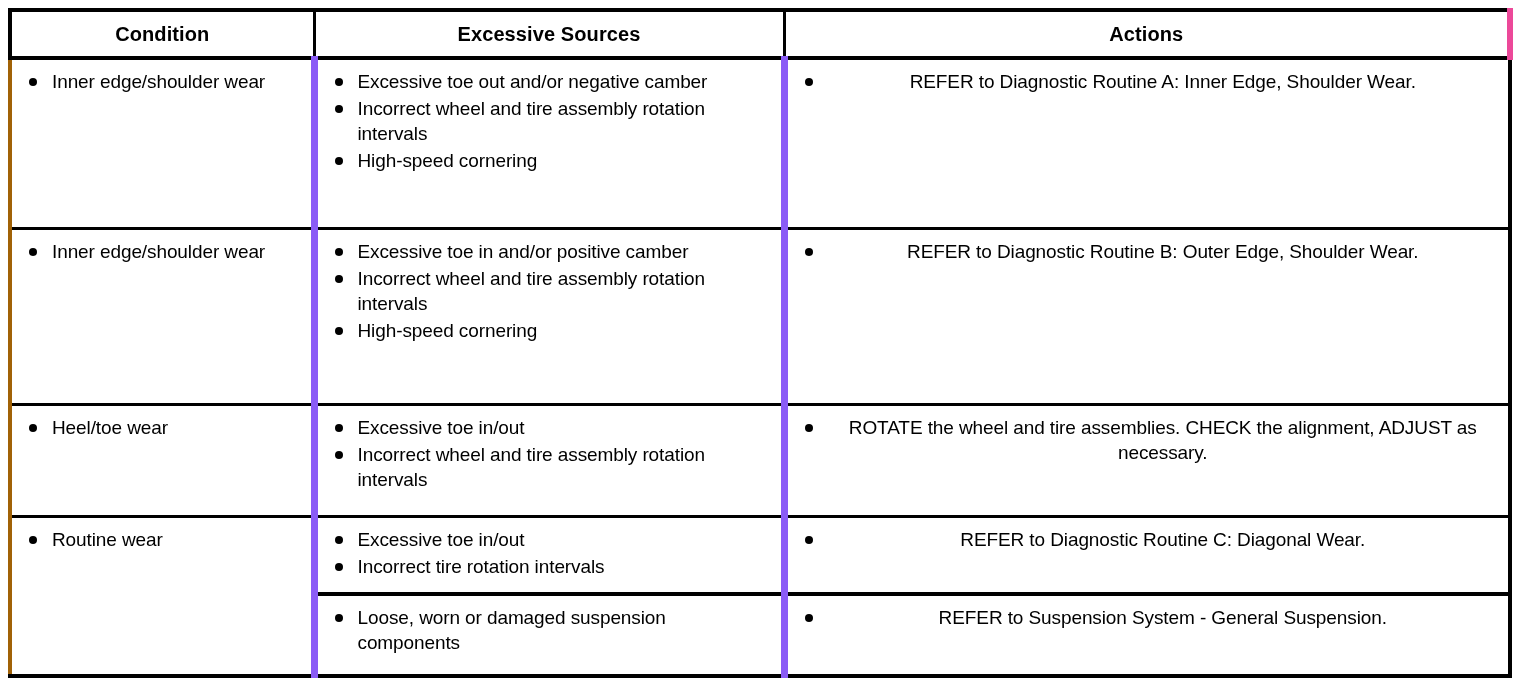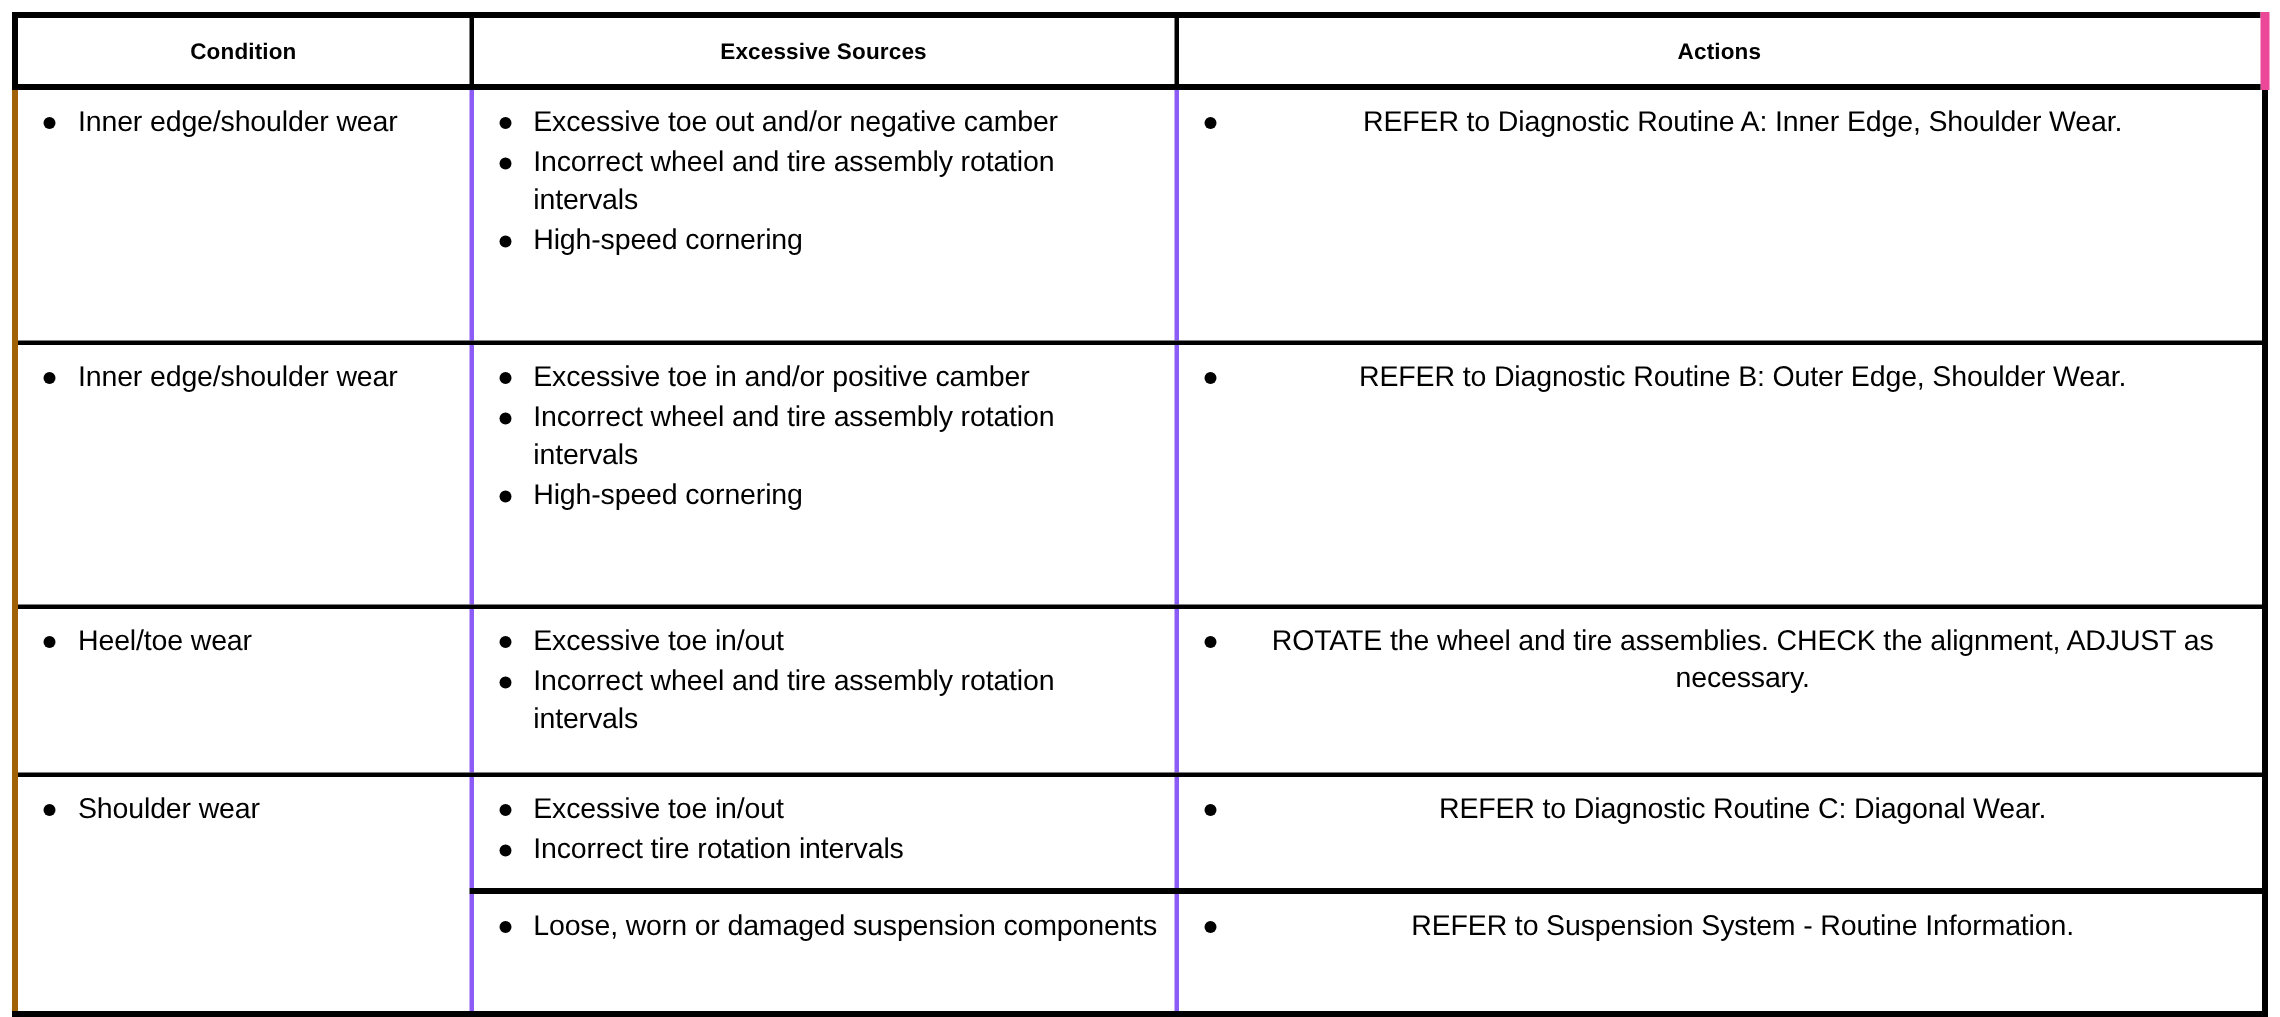--- a/index.html
+++ b/index.html
@@ -45,39 +45,39 @@
 
   
   th.col-head {
     border-top: 4px solid #000;
     border-bottom: 4px solid #000;
     border-left: 4px solid #000;
     border-right: 0;
     height: 44px;
     text-align: center;
     vertical-align: middle;
-    font-size: 15px;
+    font-size: 20px;
     font-weight: bold;
     letter-spacing: 0.1px;
     padding: 0 4px;
   }
   th.col-head.last { border-right: 6px solid #ec4899; }
   th.col-head.mid,
   th.col-head.last { border-left: 3px solid #000; }
 
   
   td.cell {
     border-left: 4px solid #a16207;
     border-bottom: 3px solid #000;
     vertical-align: top;
     padding: 9px 10px 11px 10px;
   }
   td.cell.mid,
   td.cell.act {
-    border-left: 3px solid #8b5cf6;
+    border-left: 7px solid #8b5cf6;
   }
   td.cell.act { border-right: 4px solid #000; text-align: center; }
 
   tr.last-row td.cell { border-bottom: 4px solid #000; }
 
   
   td.cell.sub-top {
     border-bottom: 2px solid #000;
   }
   td.cell.sub-bottom {
@@ -241,21 +241,21 @@
             </li>
           </ul>
         </td>
       </tr>
 
       <tr class="last-row" style="height: 78px;">
         <td class="cell cond spanner" rowspan="2">
           <ul class="blist">
             <li>
               <span class="bullet"></span>
-              <span class="btext">Shoulder wear</span>
+              <span class="btext">Routine wear</span>
             </li>
           </ul>
         </td>
         <td class="cell mid sub-top">
           <ul class="blist tight">
             <li>
               <span class="bullet"></span>
               <span class="btext">Excessive toe in/out</span>
             </li>
             <li>
@@ -280,21 +280,21 @@
             <li>
               <span class="bullet"></span>
               <span class="btext">Loose, worn or damaged suspension components</span>
             </li>
           </ul>
         </td>
         <td class="cell act sub-bottom">
           <ul class="blist">
             <li>
               <span class="bullet"></span>
-              <span class="btext">REFER to Suspension System - Routine Information.</span>
+              <span class="btext">REFER to Suspension System - General Suspension.</span>
             </li>
           </ul>
         </td>
       </tr>
 
     </tbody>
   </table>
 
 </div>
 

